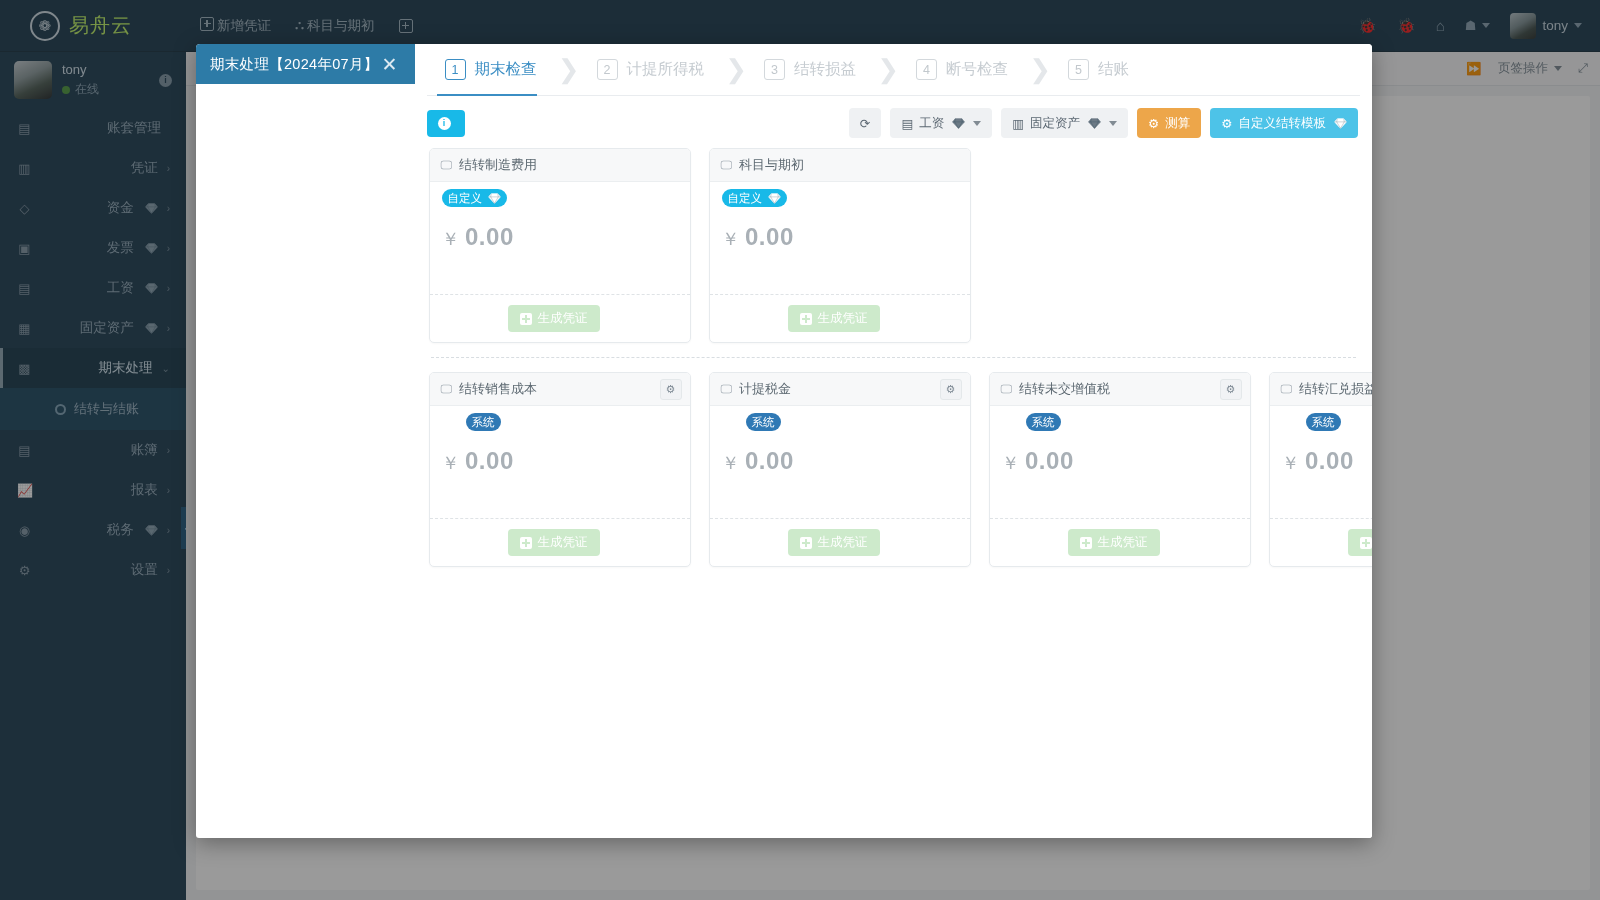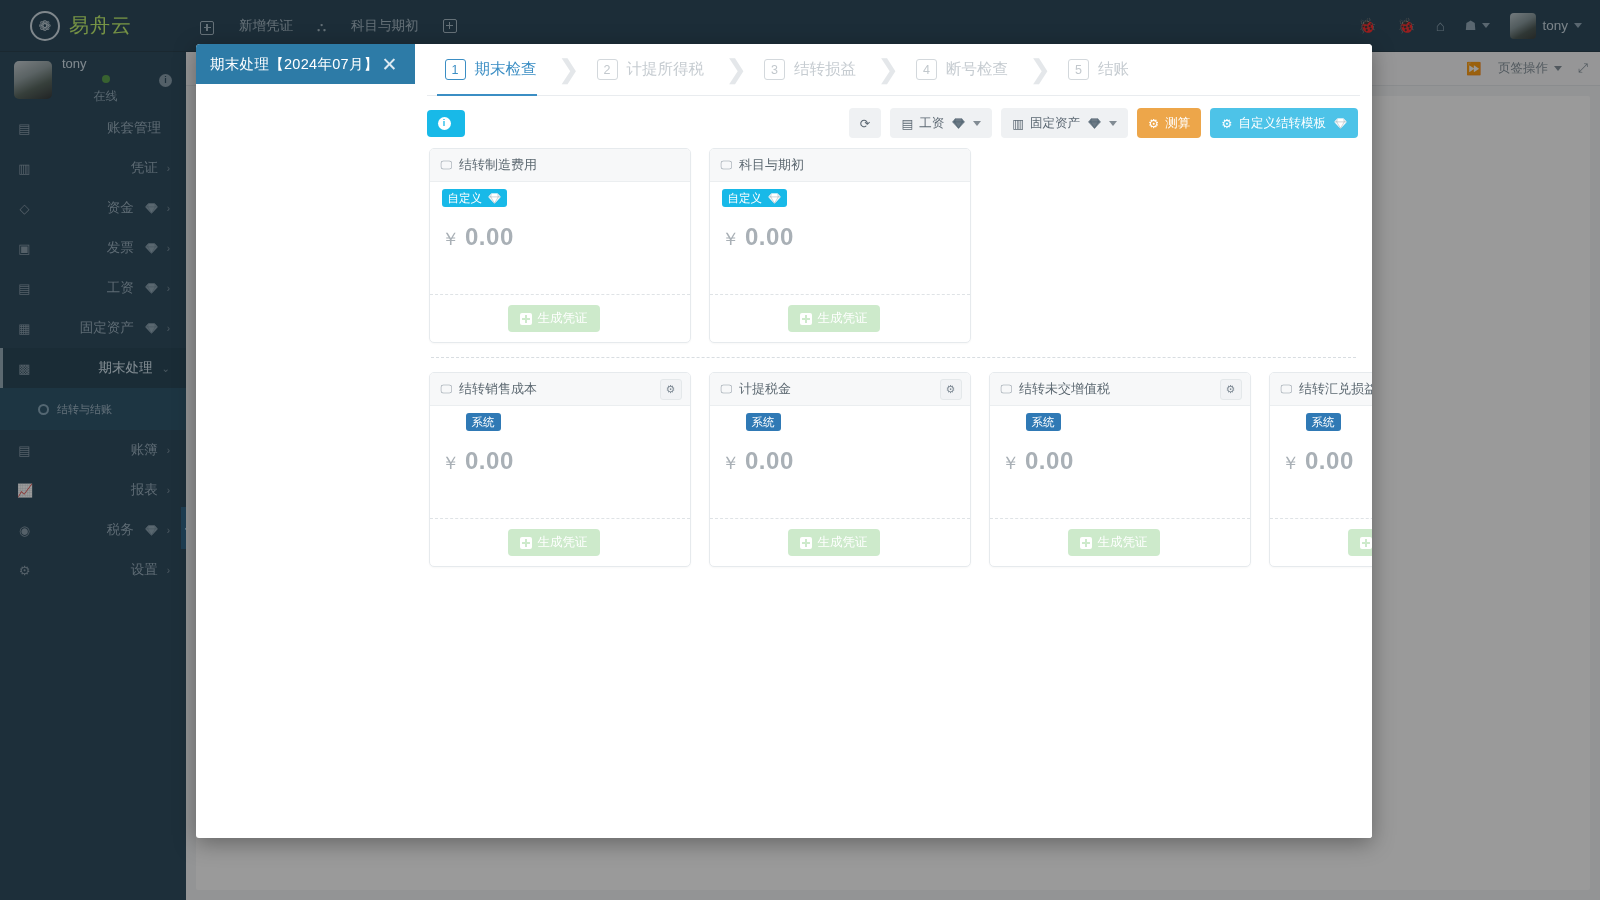--- a/index.html
+++ b/index.html
@@ -26,21 +26,21 @@
   .brand-logo {
     width: 30px; height: 30px; border-radius: 50%;
     border: 2px solid #cfdde6; display: flex;
     align-items: center; justify-content: center;
     font-size: 15px; color: #cfdde6;
   }
   .brand-text { font-size: 20px; letter-spacing: 1px; color: #bef264; }
 
   .topnav { display: flex; align-items: center; gap: 24px; margin-left: 14px; }
   .topnav-item {
-    display: flex; align-items: flex-end; gap: 25px;
+    display: flex; align-items: flex-start; gap: 3px;
     color: #9fb4c1; font-size: 13.5px; cursor: pointer;
   }
   .sq-icon {
     width: 14px; height: 14px; border: 1.6px solid #9fb4c1;
     border-radius: 2px; position: relative; flex: none;
   }
   .sq-icon::before, .sq-icon::after {
     content: ""; position: absolute; background: #9fb4c1;
   }
   .sq-icon::before { left: 2.5px; right: 2.5px; top: 5.2px; height: 1.6px; }
@@ -71,21 +71,21 @@
     height: 56px; display: flex; align-items: center; gap: 10px;
     padding: 0 14px 0 14px;
   }
   .userbox-avatar {
     width: 38px; height: 38px; border-radius: 5px;
     background: linear-gradient(155deg,#c4cdd2 0%,#8b9a9c 38%,#4a5a52 66%,#23282a 100%);
     flex: none;
   }
   .userbox-info { flex: 1; min-width: 0; }
   .userbox-name { color: #cfe0ea; font-size: 13px; line-height: 16px; }
-  .userbox-status { display: flex; align-items: center; gap: 5px; margin-top: 3px; flex-direction: column; }
+  .userbox-status { display: flex; align-items: center; gap: 5px; margin-top: 3px; }
   .dot-online {
     width: 8px; height: 8px; border-radius: 50%; background: #4e9a3e;
   }
   .userbox-status span { color: #8aa5b5; font-size: 12px; }
   .info-badge {
     width: 13px; height: 13px; border-radius: 50%;
     background: #7e96a5; color: #1d3c50; font-size: 9px;
     display: flex; align-items: center; justify-content: center;
     font-weight: bold; flex: none;
   }
@@ -104,21 +104,21 @@
   .nav-label { flex: 1; text-align: right; }
   .gem {
     display: inline-block; width: 13px; height: 10px; position: relative;
     flex: none; margin-left: 2px;
   }
   .gem svg { display: block; }
   .nav-arrow { font-size: 10px; color: #6f8897; }
 
   .sub-item {
     height: 42px; display: flex; align-items: center; gap: 8px;
-    padding-left: 38px; font-size: 11px; color: #9ab4c4;
+    padding-left: 55px; font-size: 13px; color: #9ab4c4;
     background: #1d4760; cursor: pointer;
   }
   .sub-item .bullet {
     width: 11px; height: 11px; border-radius: 50%;
     border: 2px solid #7fa2b6;
   }
 
   .collapse-handle {
     position: absolute; left: 181px; top: 455px; width: 11px; height: 42px;
     background: #1d3c50; border-radius: 0 6px 6px 0;
@@ -243,21 +243,21 @@
   .monitor-ico { color: #98a2ab; font-size: 12px; flex: none; }
   .card-title { font-size: 13px; color: #5c6871; flex: 1; }
   .gear-btn {
     width: 22px; height: 21px; background: #f1f3f5; border: 1px solid #e4e8ea;
     border-radius: 3px; display: flex; align-items: center; justify-content: center;
     color: #7e8a94; font-size: 11px; cursor: pointer; flex: none;
   }
   .card-body { padding: 6px 12px 0 12px; position: relative; height: 112px; }
   .tag {
     display: inline-flex; align-items: center; gap: 4px;
-    font-size: 11.5px; color: #fff; border-radius: 3px;
+    font-size: 11.5px; color: #fff; border-radius: 9px;
     padding: 2px 6px; line-height: 14px;
   }
   .tag-custom { background: #18b9e8; }
   .tag-system { background: #2f79b5; margin-left: 24px; }
   .amount {
     font-size: 24px; color: #a9b0b6; font-weight: bold;
     margin-top: 16px; letter-spacing: .5px;
   }
   .amount .yen { font-size: 18px; font-weight: normal; margin-right: 5px; }
   .card-foot {

